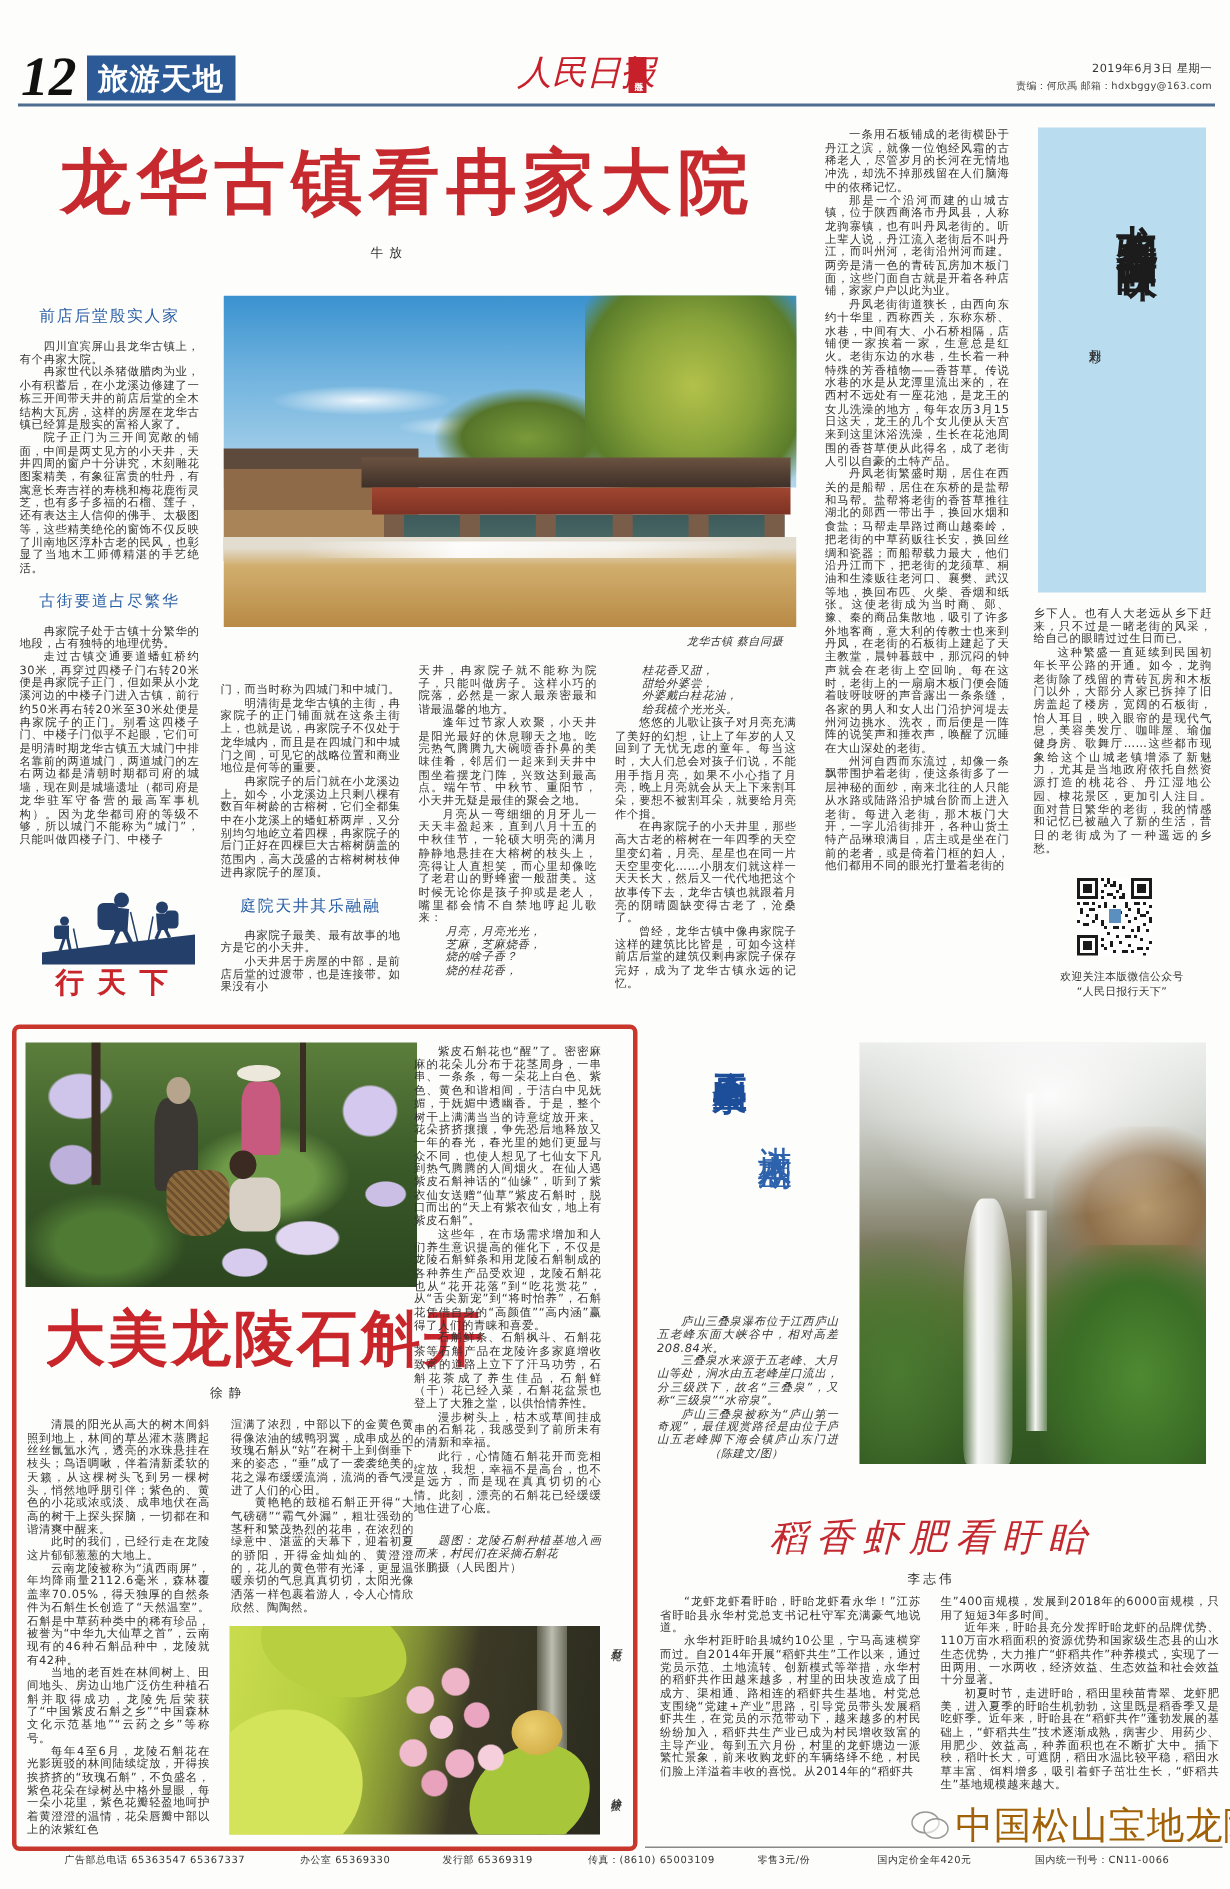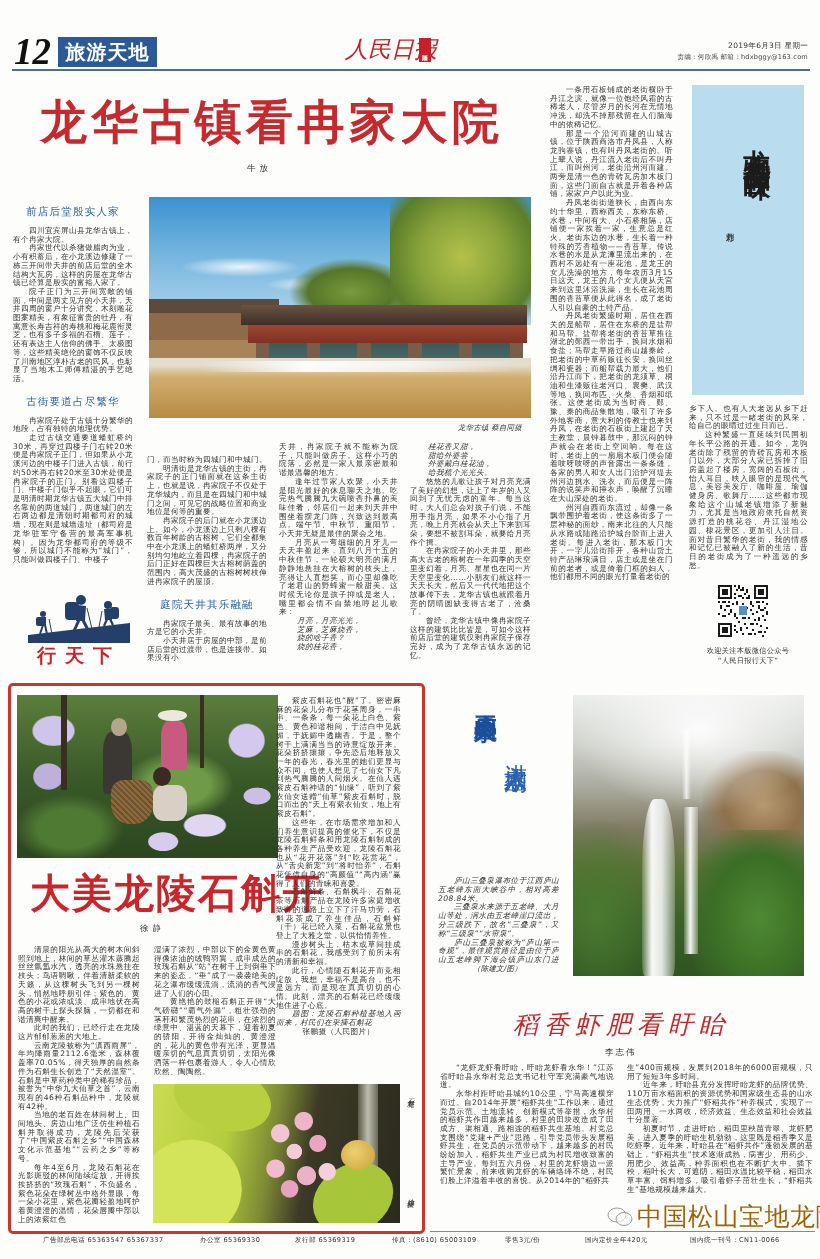--- a/index.html
+++ b/index.html
@@ -276,22 +276,22 @@
 <div class="col" style="left:154px;top:946px;width:122px;height:131px">
   <p class="cont">渲满了浓烈，中部以下的金黄色黄得像浓油的绒鸭羽翼，成串成丛的玫瑰石斛从“站”在树干上到倒垂下来的姿态，“垂”成了一袭袭绝美的花之瀑布缓缓流淌，流淌的香气浸进了人们的心田。</p>
   <p>黄艳艳的鼓槌石斛正开得“大气磅礴”“霸气外漏”，粗壮强劲的茎秆和繁茂热烈的花串，在浓烈的绿意中、湛蓝的天幕下，迎着初夏的骄阳，开得金灿灿的、黄澄澄的，花儿的黄色带有光泽，更显温暖亲切的气息真真切切，太阳光像洒落一样包裹着游人，令人心情欣欣然、陶陶然。</p>
 </div>
 <div class="col" style="left:276px;top:697px;width:125px;height:382px">
   <p>紫皮石斛花也“醒”了。密密麻麻的花朵儿分布于花茎周身，一串串、一条条，每一朵花上白色、紫色、黄色和谐相间，于洁白中见妩媚，于妩媚中透幽香。于是，整个树干上满满当当的诗意绽放开来。花朵挤挤攘攘，争先恐后地释放又一年的春光，春光里的她们更显与众不同，也使人想见了七仙女下凡到热气腾腾的人间烟火。在仙人遇紫皮石斛神话的“仙缘”，听到了紫衣仙女送赠“仙草”紫皮石斛时，脱口而出的“天上有紫衣仙女，地上有紫皮石斛”。</p>
   <p>这些年，在市场需求增加和人们养生意识提高的催化下，不仅是龙陵石斛鲜条和用龙陵石斛制成的各种养生产品受欢迎，龙陵石斛花也从“花开花落”到“吃花赏花”，从“舌尖新宠”到“将时怡养”，石斛花凭借自身的“高颜值”“高内涵”赢得了人们的青睐和喜爱。</p>
   <p>石斛鲜条、石斛枫斗、石斛花茶等石斛产品在龙陵许多家庭增收致富的道路上立下了汗马功劳，石斛花茶成了养生佳品，石斛鲜（干）花已经入菜，石斛花盆景也登上了大雅之堂，以供怡情养性。</p>
   <p>漫步树头上，枯木或草间挂成串的石斛花，我感受到了前所未有的清新和幸福。</p>
   <p>此行，心情随石斛花开而竞相绽放，我想，幸福不是高台，也不是远方，而是现在真真切切的心情。此刻，漂亮的石斛花已经缓缓地住进了心底。</p>
-  <p style="font-style:italic;margin-top:0">题图：龙陵石斛种植基地入画而来，村民们在采摘石斛花</p>
-  <p class="cont" style="text-align:center">张鹏摄（人民图片）</p>
+  <p style="font-style:italic;margin-top:13px">题图：龙陵石斛种植基地入画而来，村民们在采摘石斛花</p>
+  <p class="cont" style="text-align:left">张鹏摄（人民图片）</p>
 </div>
 <div class="photo photo-close" style="left:153px;top:1084px;width:247px;height:139px">
   <div class="p3-leaf2"></div>
   <div class="p3-trunk"></div>
   <div class="p3-leaf1"></div>
   <div class="p3-leaf3"></div>
   <div class="p3-flowers"></div>
   <div class="p3-bulb"></div>
 </div>
 <div class="vert-small" style="left:405px;top:1093px">石斛花</div>

